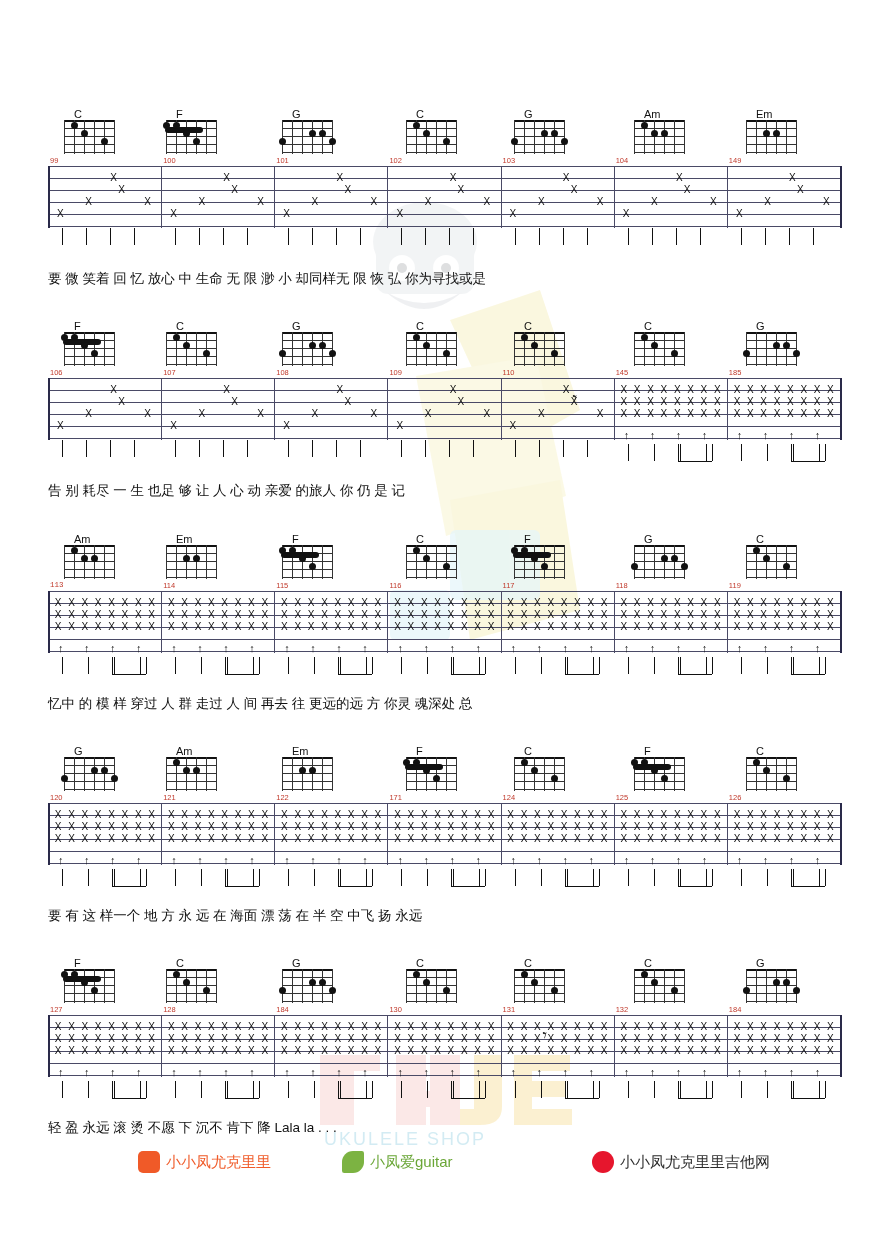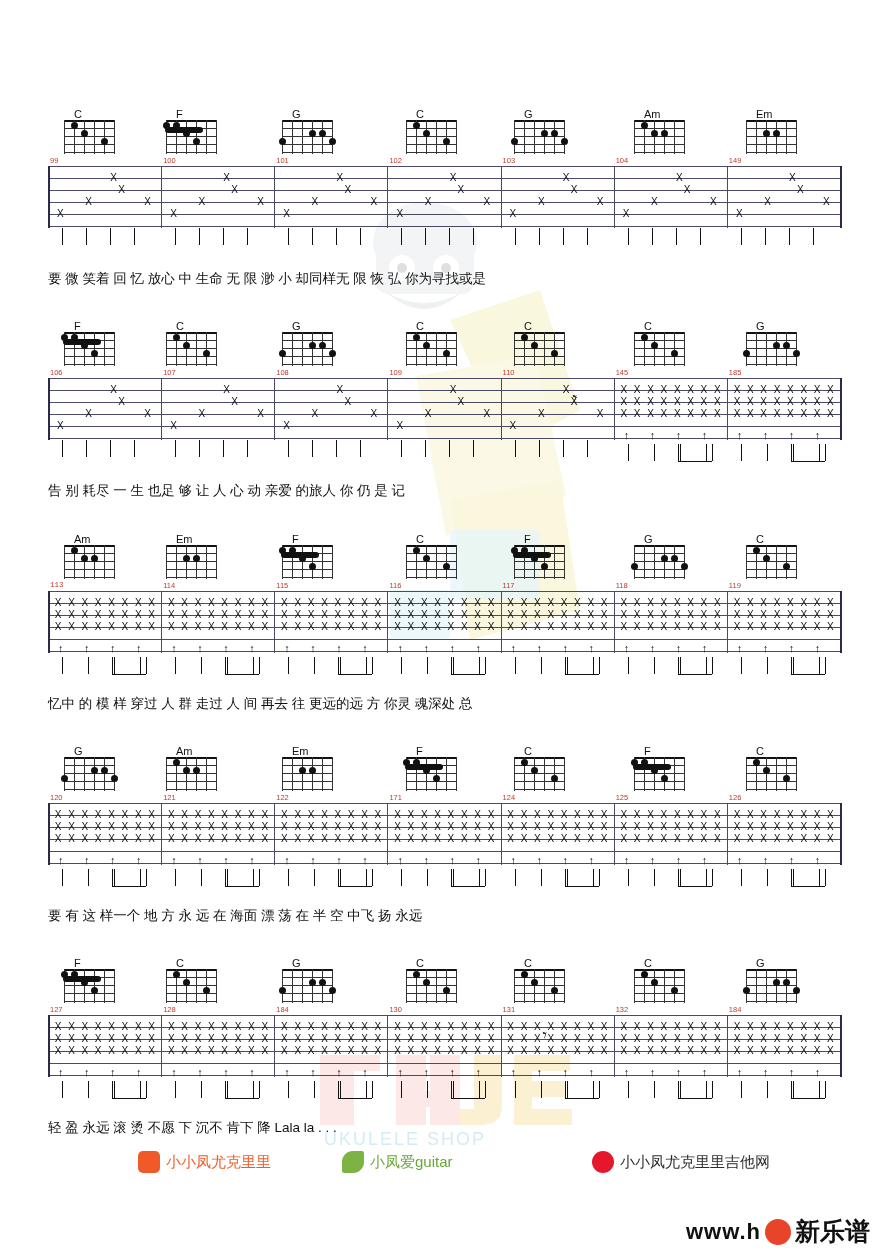--- a/index.html
+++ b/index.html
@@ -1856,19 +1856,14 @@
     <div class="badge" style="left:342px;top:6px;">
       <span class="ic" style="background:#7cb342;border-radius:50% 10% 50% 10%;"></span>
       <span class="tx" style="color:#6aa637;">小凤爱guitar</span>
     </div>
     <div class="badge" style="left:592px;top:6px;">
       <span class="ic" style="background:#e6162d;border-radius:50%;"></span>
       <span class="tx" style="color:#2b2b2b;">小小凤尤克里里吉他网</span>
     </div>
   </div>
 
-  <div class="brand">
-    <span class="url">www.h</span>
-    <span class="dot2"></span>
-    <span class="nm">新乐谱</span>
-  </div>
 
 </div>
 
 </body></html>

